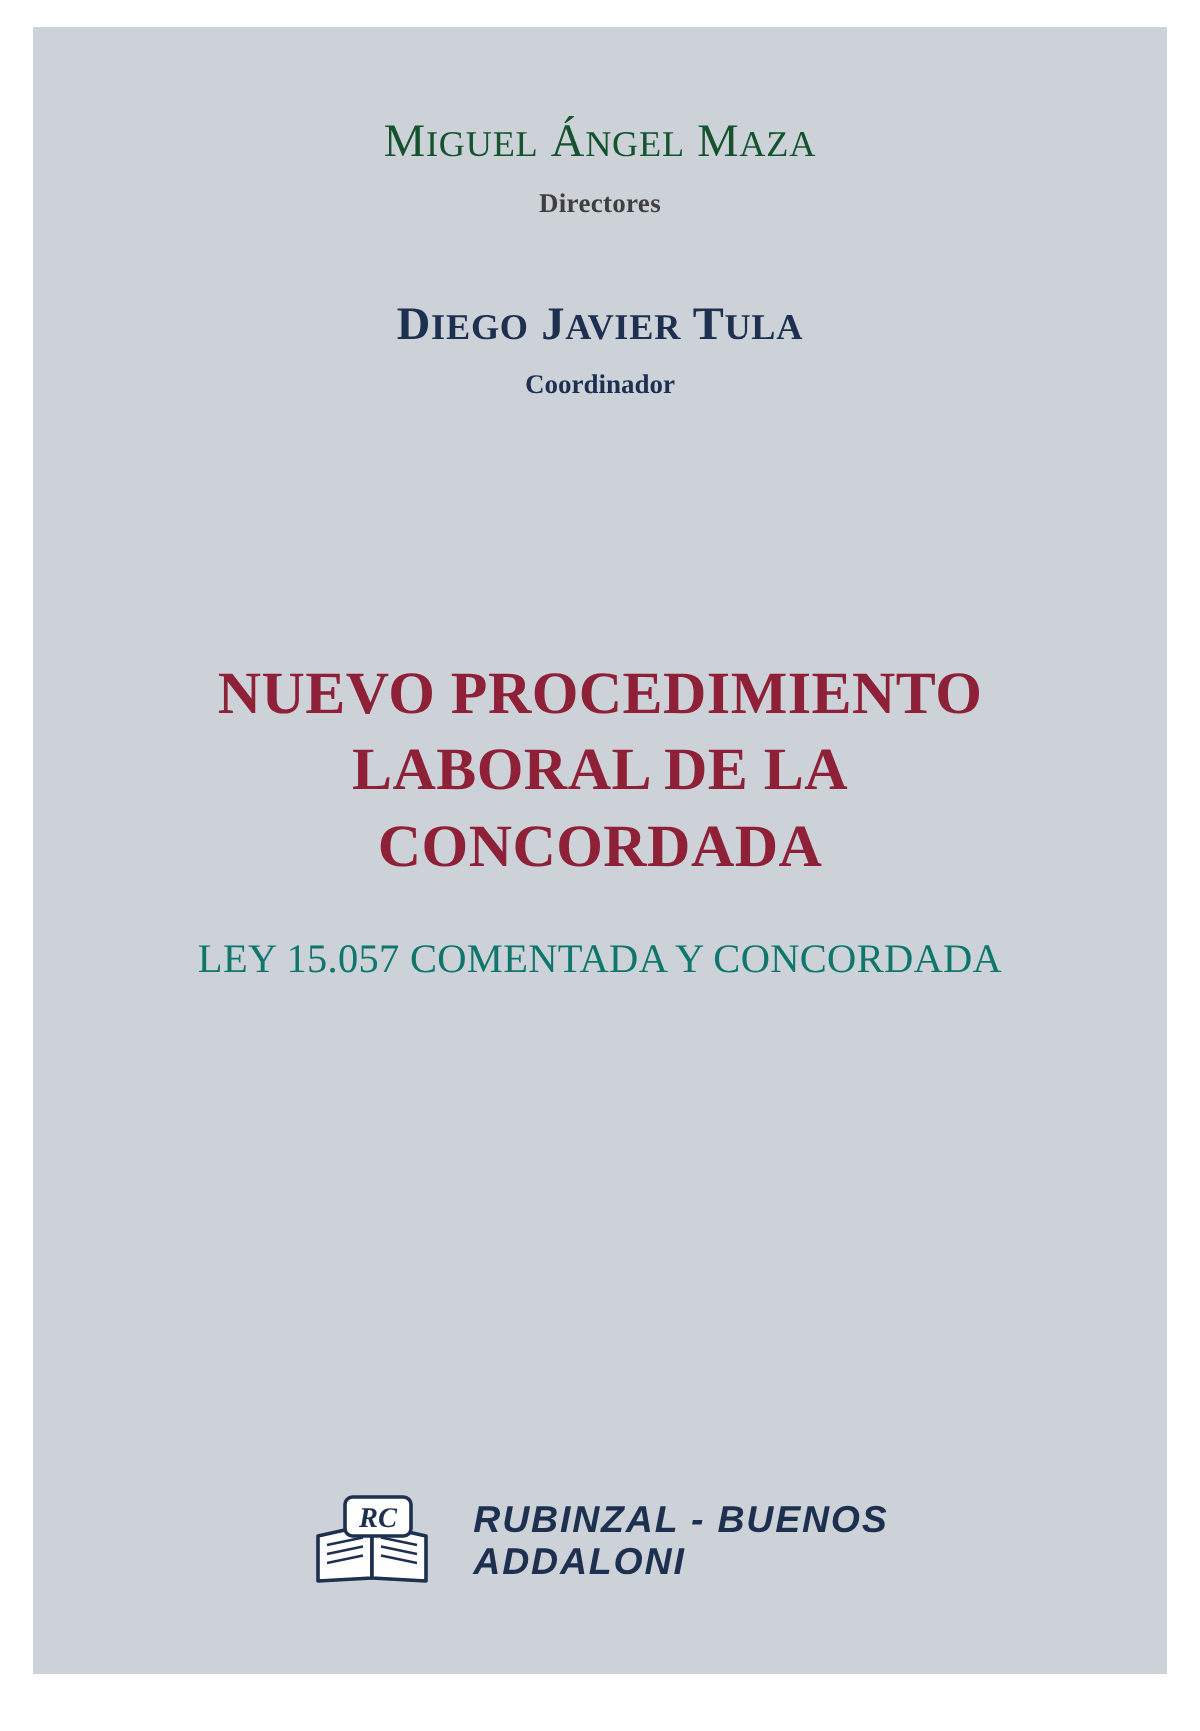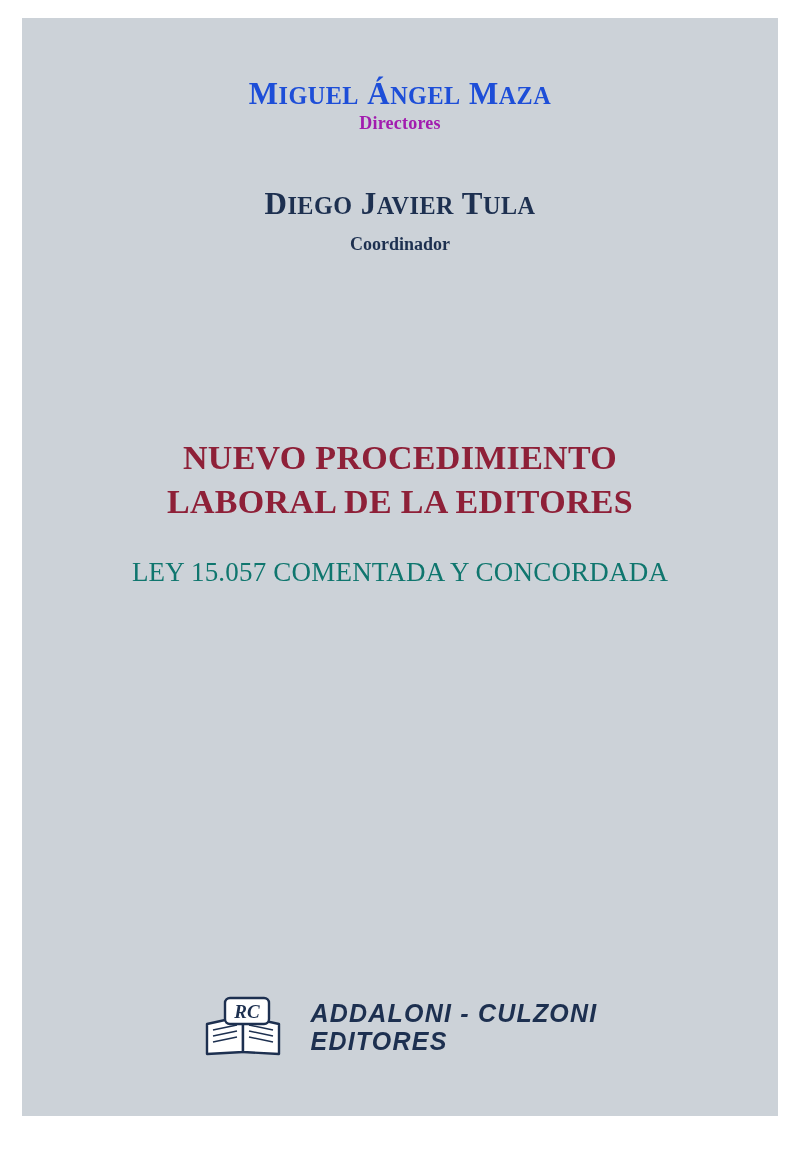--- a/index.html
+++ b/index.html
@@ -43,33 +43,34 @@
   .credits {
     position: absolute;
     left: 0;
     top: 58px;
     width: 100%;
     text-align: center;
   }
 
   .director-name {
     font-family: "Liberation Serif", serif;
-    color: #1d4ed8;
-    font-weight: bold;
+    color: #14532d;
+    font-weight: normal;
     letter-spacing: 0.5px;
     line-height: 1.18;
   }
   .name-line-1 { font-size: 31px; }
   .name-line-2 { font-size: 31px; margin-top: 4px; }
 
   .role {
     font-family: "Liberation Serif", serif;
-    color: #a21caf;
+    color: #404040;
     font-weight: bold;
     font-size: 18px;
+    margin-top: 12px;
     letter-spacing: 0.2px;
   }
 
   .coordinator-name {
     font-family: "Liberation Serif", serif;
     color: #1d3050;
     font-weight: bold;
     font-size: 31px;
     margin-top: 52px;
     letter-spacing: 0.5px;
@@ -94,21 +95,21 @@
     position: absolute;
     left: 0;
     top: 418px;
     width: 100%;
     text-align: center;
   }
   .main-title {
     color: #8e2038;
     font-family: "Liberation Serif", serif;
     font-weight: bold;
-    font-size: 34px;
+    font-size: 40px;
     line-height: 1.28;
     letter-spacing: 0.3px;
     padding: 0 74px;
   }
   .subtitle {
     color: #0f766e;
     font-family: "Liberation Serif", serif;
     font-size: 27px;
     margin-top: 34px;
     letter-spacing: 0.2px;
@@ -159,21 +160,21 @@
       <div class="credits">
         <div class="director-name name-line-1 sc"><span class="c1">M</span><span class="rest">IGUEL</span> <span class="c1">Á</span><span class="rest">NGEL</span> <span class="c1">M</span><span class="rest">AZA</span></div>
         <div class="role">Directores</div>
 
         <div class="coordinator-name sc"><span class="c1">D</span><span class="rest">IEGO</span> <span class="c1">J</span><span class="rest">AVIER</span> <span class="c1">T</span><span class="rest">ULA</span></div>
         <div class="role-2">Coordinador</div>
       </div>
 
       <div class="title-block">
         <div class="main-title">NUEVO PROCEDIMIENTO</div>
-        <div class="main-title">LABORAL DE LA EDITORES</div>
+        <div class="main-title">LABORAL DE LA CONCORDADA</div>
         <div class="subtitle">LEY 15.057 COMENTADA Y CONCORDADA</div>
       </div>
 
       <div class="publisher">
         <div class="logo-mark">
           <svg width="86" height="62" viewBox="0 0 86 62" xmlns="http://www.w3.org/2000/svg">
 
             <path d="M4 28 L40 20 L40 56 L4 58 Z" fill="#ffffff" stroke="#1d3050" stroke-width="2.4" stroke-linejoin="round"></path>
             <path d="M76 28 L40 20 L40 56 L76 58 Z" fill="#ffffff" stroke="#1d3050" stroke-width="2.4" stroke-linejoin="round"></path>
             <line x1="10" y1="34" x2="34" y2="29" stroke="#1d3050" stroke-width="1.6"></line>
@@ -181,20 +182,20 @@
             <line x1="10" y1="46" x2="34" y2="41" stroke="#1d3050" stroke-width="1.6"></line>
             <line x1="46" y1="29" x2="70" y2="34" stroke="#1d3050" stroke-width="1.6"></line>
             <line x1="46" y1="35" x2="70" y2="40" stroke="#1d3050" stroke-width="1.6"></line>
             <line x1="46" y1="41" x2="70" y2="46" stroke="#1d3050" stroke-width="1.6"></line>
 
             <rect x="22" y="2" width="44" height="26" rx="5" fill="#ffffff" stroke="#1d3050" stroke-width="2.4"></rect>
             <text x="44" y="22" font-family="Liberation Serif, serif" font-style="italic" font-weight="bold" font-size="19" fill="#1d3050" text-anchor="middle">RC</text>
           </svg>
         </div>
         <div class="publisher-text">
-          <div class="pub-line1">ADDALONI - CULZONI</div>
-          <div class="pub-line2">EDITORES</div>
+          <div class="pub-line1">RUBINZAL - BUENOS</div>
+          <div class="pub-line2">ADDALONI</div>
         </div>
       </div>
 
     </div>
   </div>
 </div>
 
 </body></html>

